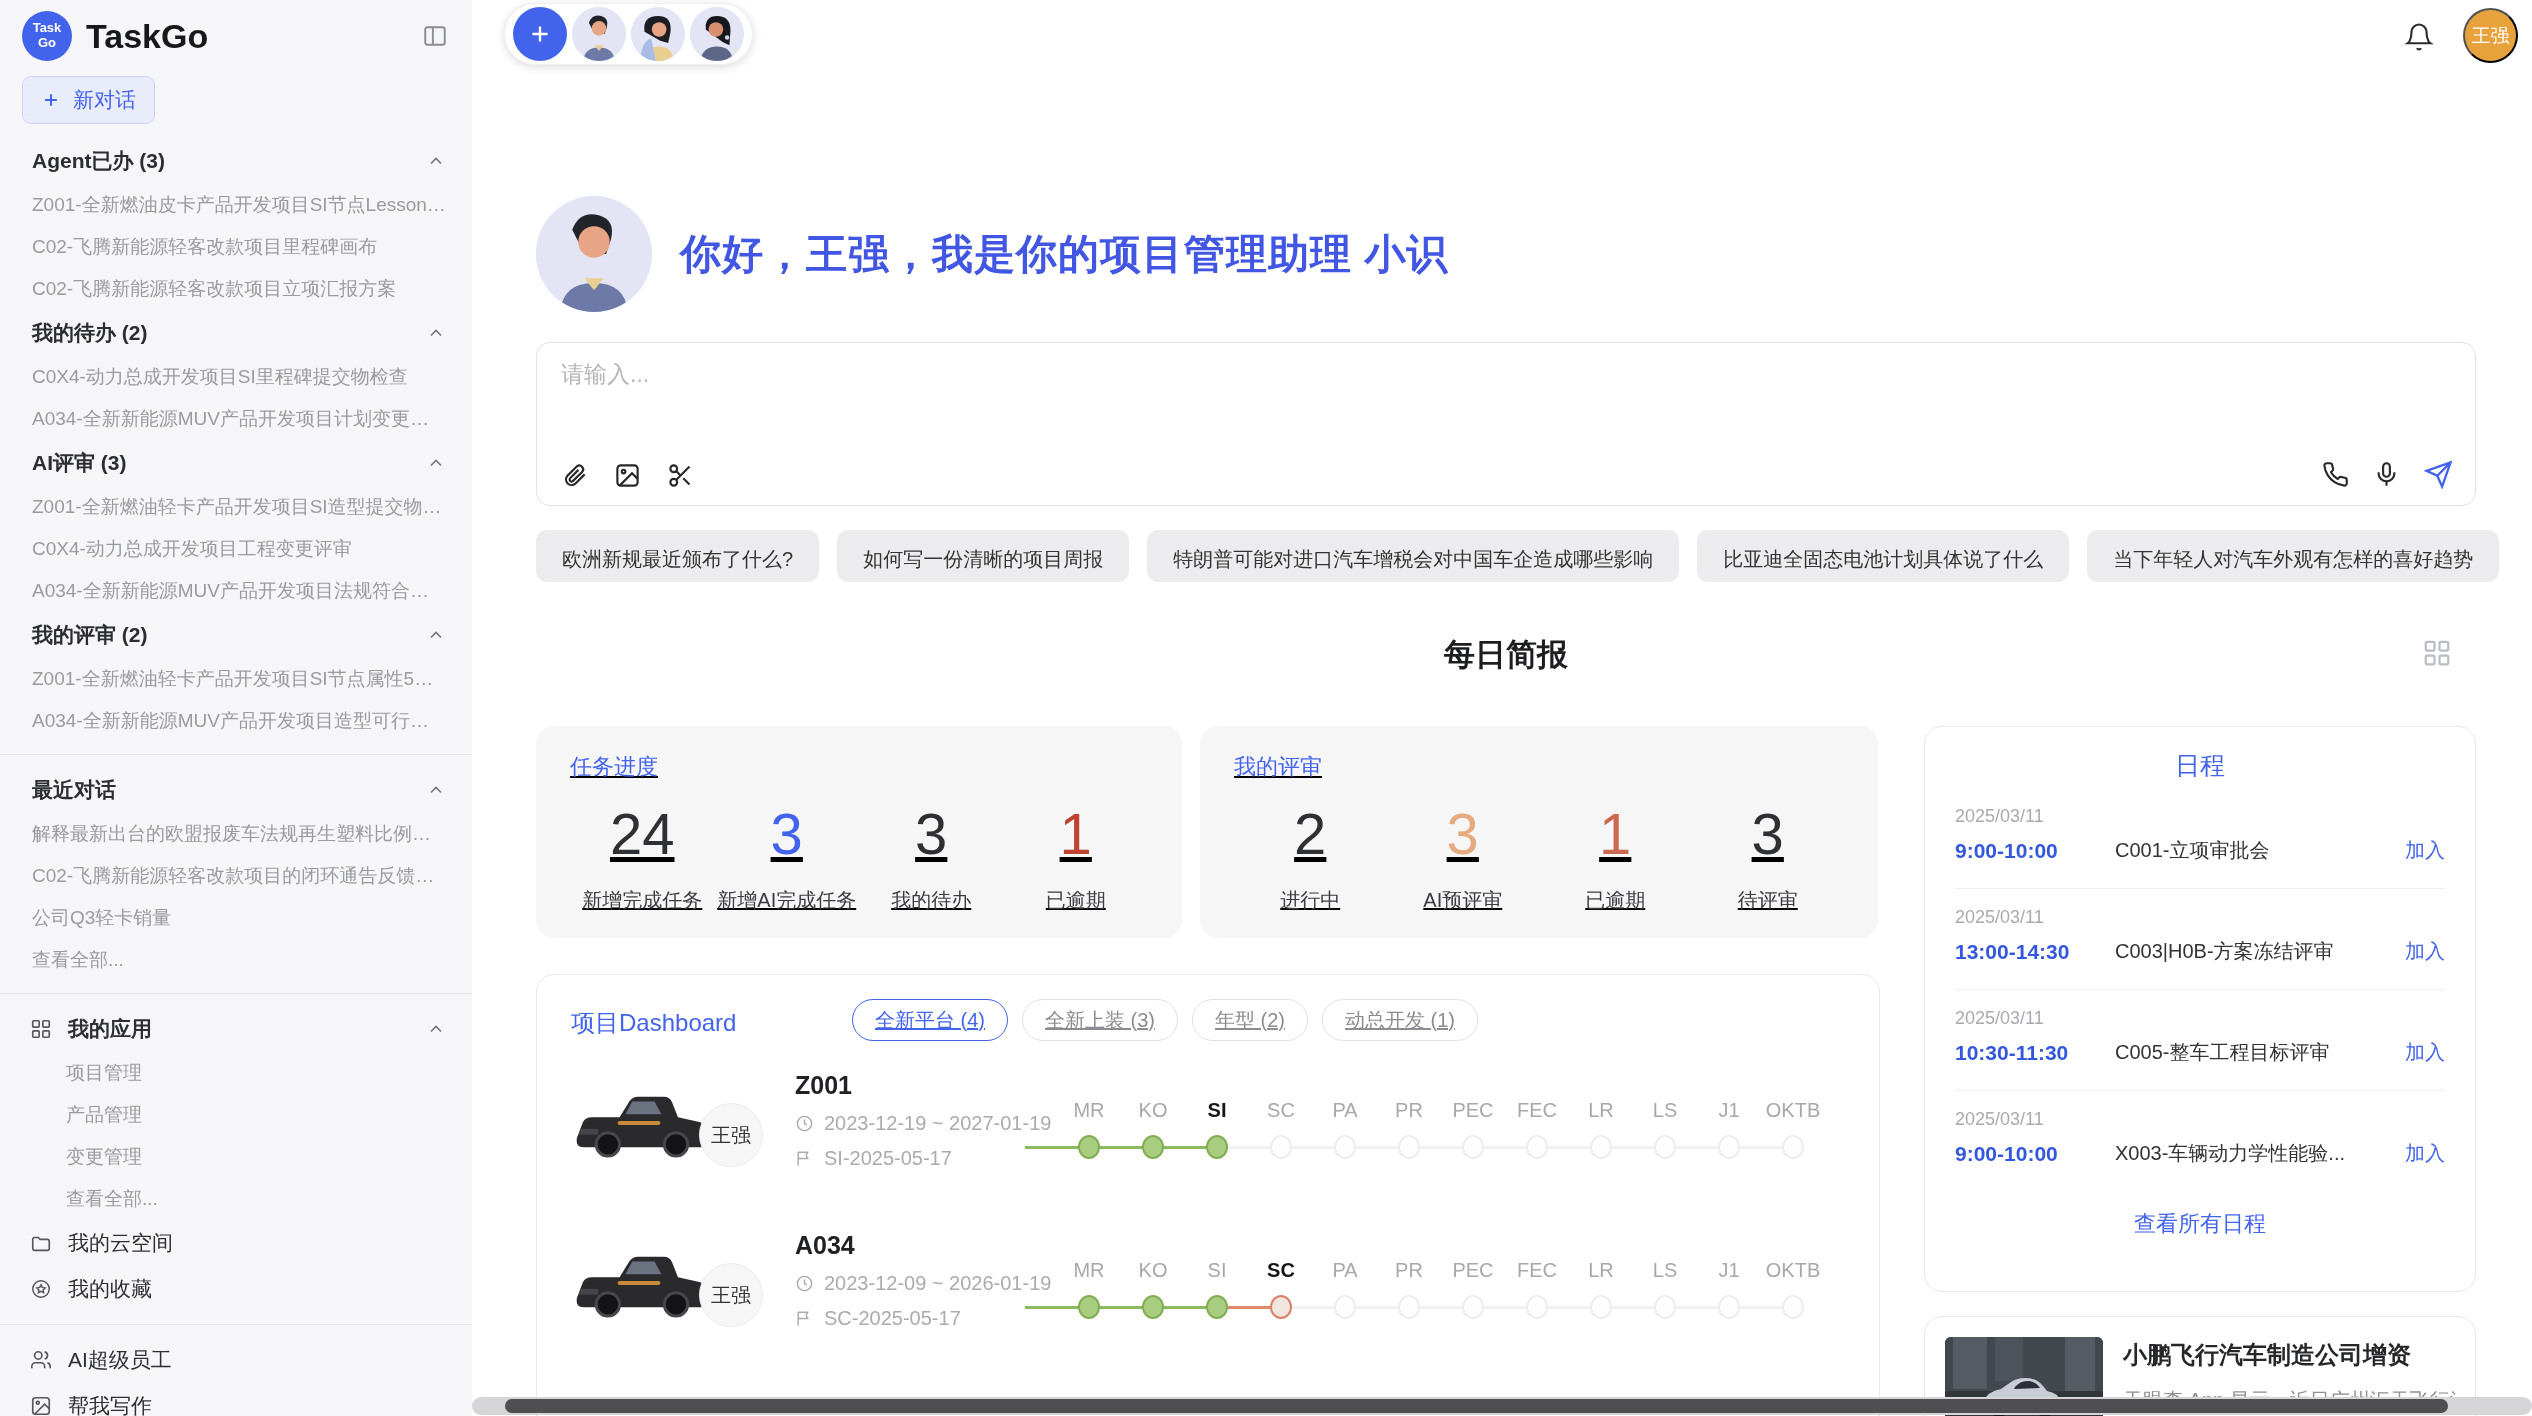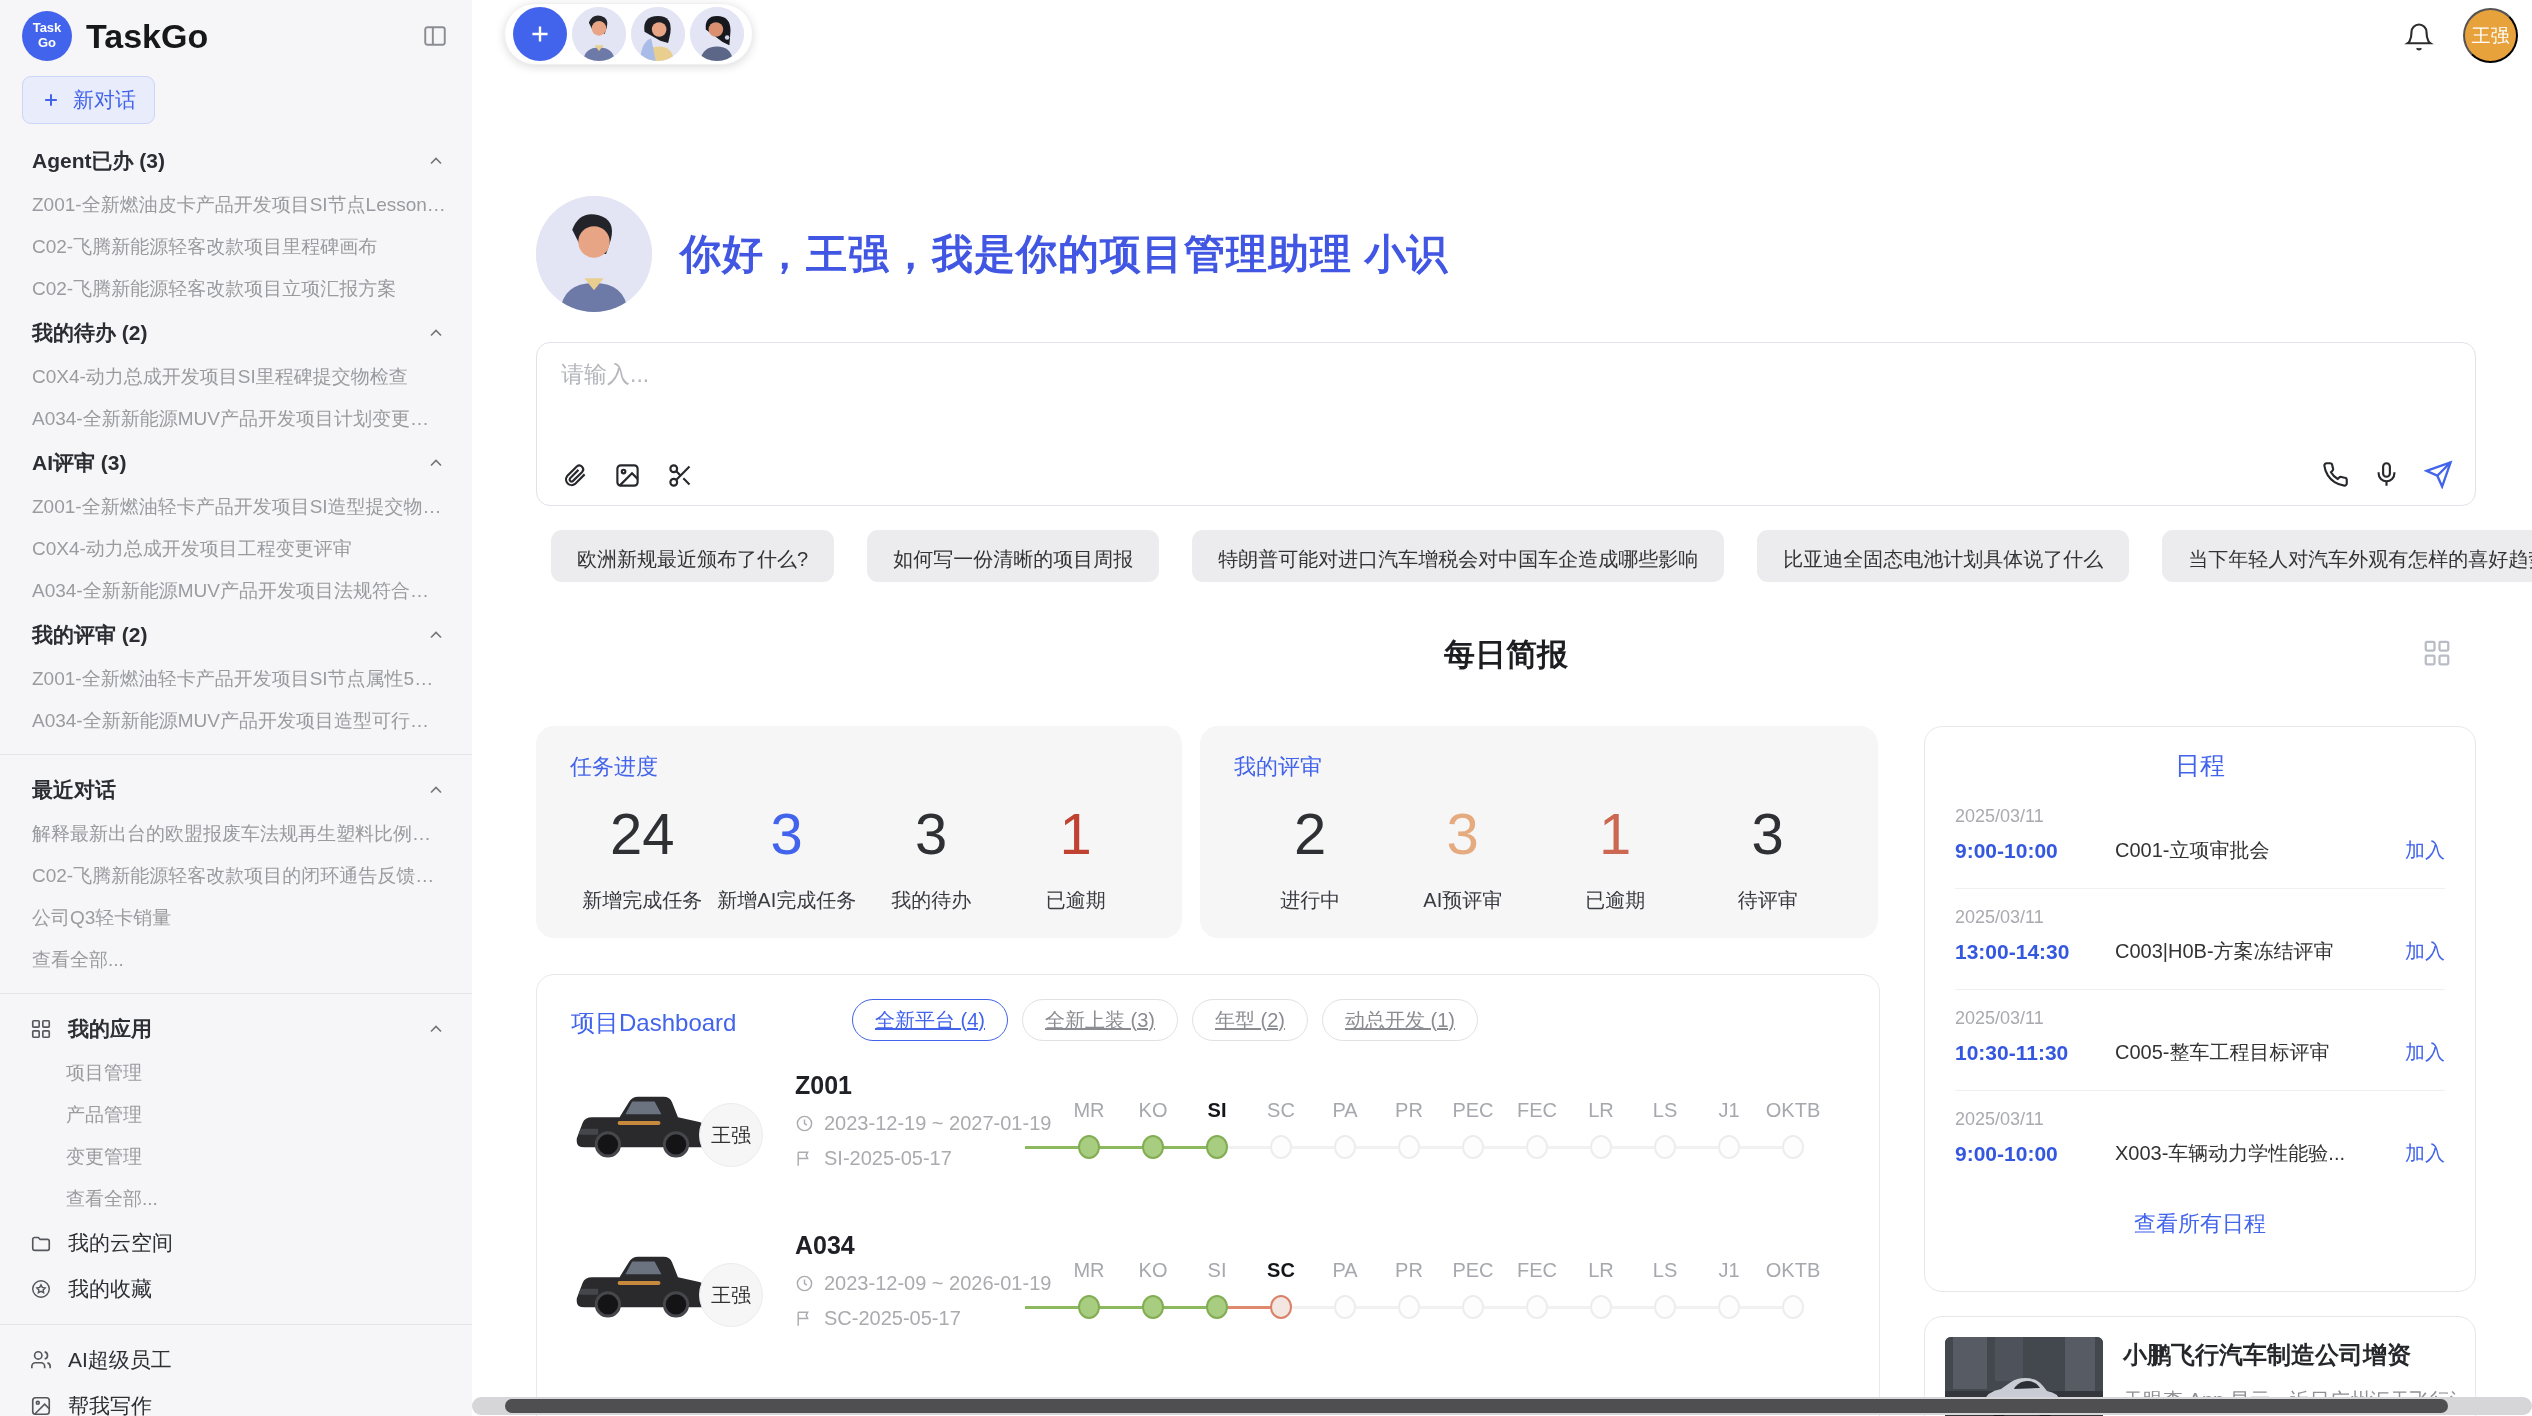--- a/index.html
+++ b/index.html
@@ -37,27 +37,27 @@
   .hero-title { font-size:41px; font-weight:700; color:#4156e3; letter-spacing:1px; }
 
   .input-card { position:absolute; left:64px; top:342px; width:1940px; height:164px; border:1.5px solid #e2e3e8; border-radius:14px; background:#fff; }
   .input-card input { position:absolute; left:24px; top:18px; right:24px; border:none; outline:none; font-size:23px; color:#333; background:transparent; }
   .input-card input::placeholder { color:#b6b7bc; }
   .in-icons-l { position:absolute; left:24px; bottom:16px; display:flex; gap:26px; color:#27282c; }
   .in-icons-r { position:absolute; right:22px; bottom:16px; display:flex; gap:24px; align-items:center; color:#27282c; }
   .send-ic { color:#4263eb; }
 
   .chips { position:absolute; left:64px; top:530px; right:84px; display:flex; justify-content:space-between; gap:18px; }
-  .chip { height:52px; padding:16px 26px; background:#ececee; border:none; border-radius:11px; font-size:20px; color:#333; white-space:nowrap; cursor:pointer;margin-left:15px; }
+  .chip { height:52px; padding:16px 26px; background:#ececee; border:none; border-radius:11px; font-size:20px; color:#333; white-space:nowrap; cursor:pointer; }
 
   .brief-head { position:absolute; left:64px; top:634px; right:56px; text-align:center; }
   .brief-title { font-size:31px; font-weight:700; color:#1d1e22; }
   .brief-grid-ic { position:absolute; right:24px; top:4px; color:#b8bcc4; }
 
-  .stat-card { position:absolute; top:726px; height:212px; background:#f6f6f7; border-radius:18px; padding:26px 34px; }
+  .stat-card { position:absolute; top:726px; height:212px; background:#f6f6f7; border-radius:18px; padding:26px 34px;text-decoration:underline; }
   .stat-card.tasks { left:64px; width:646px; }
   .stat-card.reviews { left:728px; width:678px; }
   .sc-title { font-size:22px; color:#4263eb; }
   .stat-row { display:flex; margin-top:18px; }
   .stat { flex:1; text-align:center; }
   .stat-num { font-size:58px; font-weight:500; color:#2f3034; }
   .stat-num.c-blue { color:#4263eb; } .stat-num.c-red { color:#bf4330; }
   .stat-num.c-orange { color:#e5ab7f; } .stat-num.c-salmon { color:#cc6852; }
   .stat-lbl { margin-top:20px; font-size:20px; color:#3a3b40; }
 

